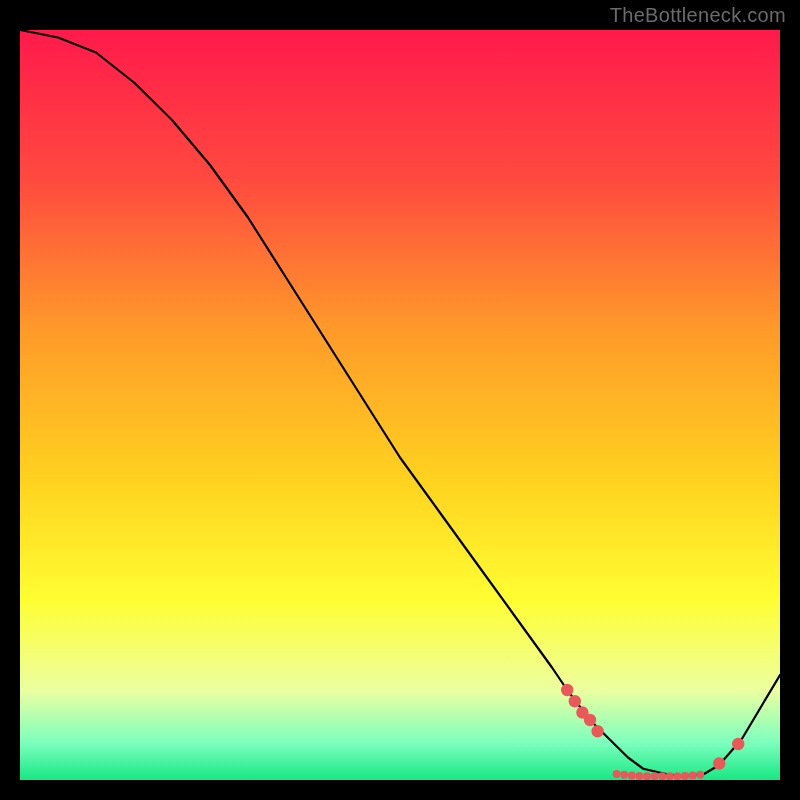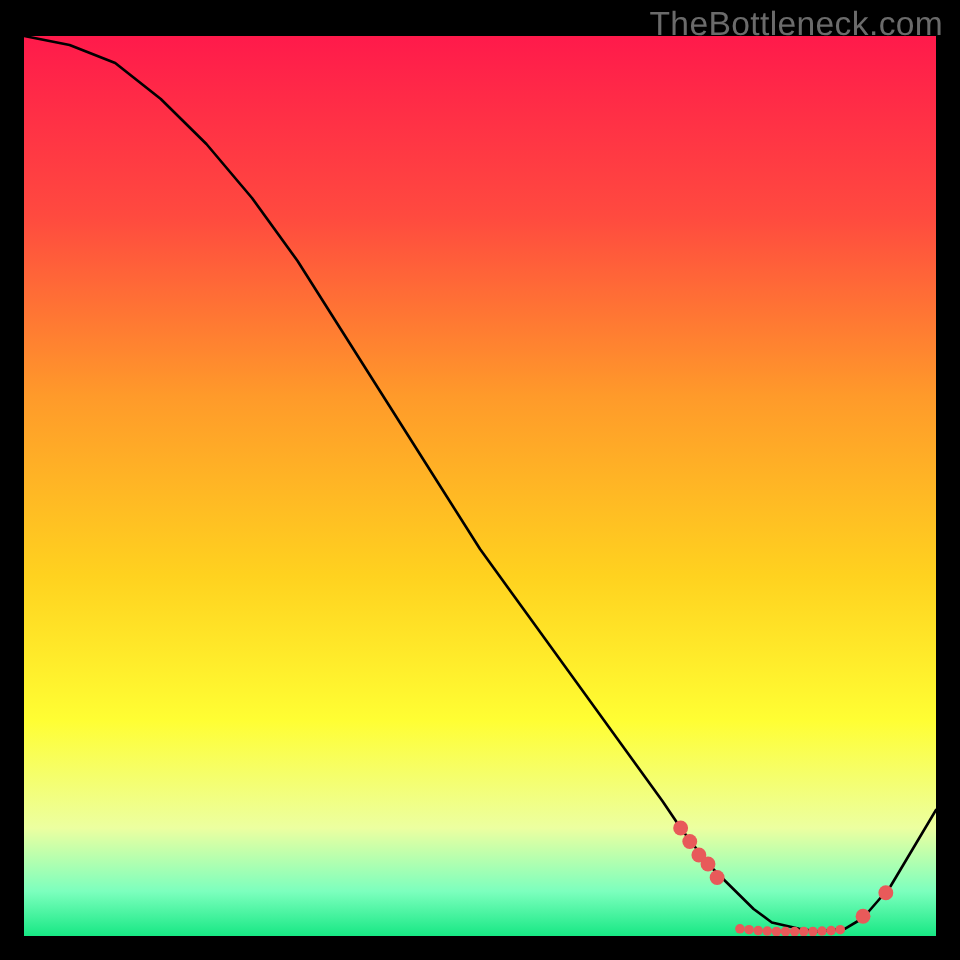--- a/index.html
+++ b/index.html
@@ -14,21 +14,21 @@
     position: relative;
     width: 800px;
     height: 800px;
     background: #000;
   }
   .watermark {
     position: absolute;
     top: 4px;
     right: 14px;
     font-family: Arial, Helvetica, sans-serif;
-    font-size: 28px;
+    font-size: 20px;
     color: #6b6b6b;
     letter-spacing: 0.3px;
     z-index: 5;
   }
   .plot-area {
     position: absolute;
     left: 20px;
     top: 30px;
     width: 760px;
     height: 750px;

